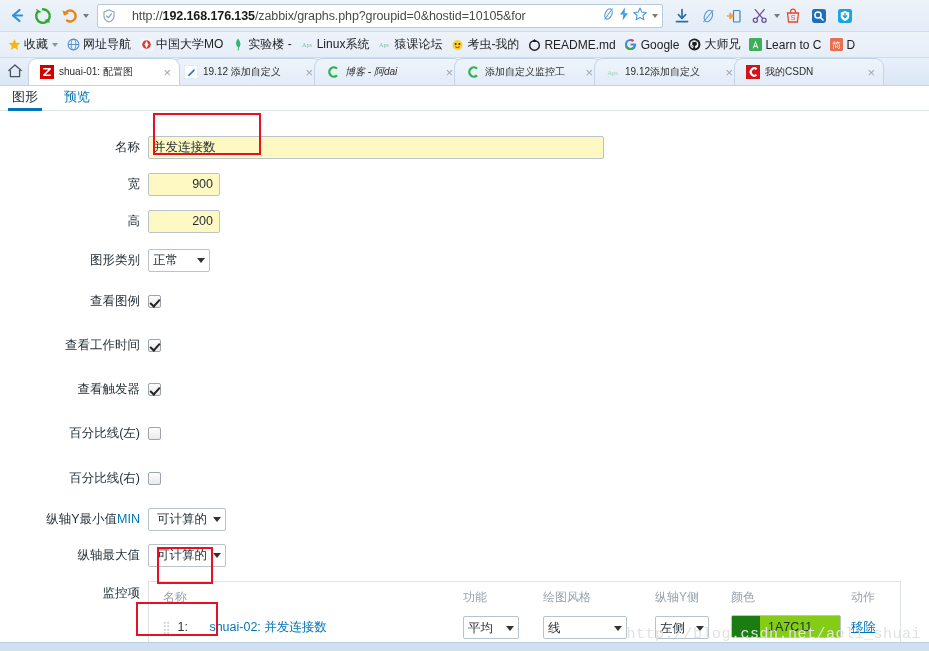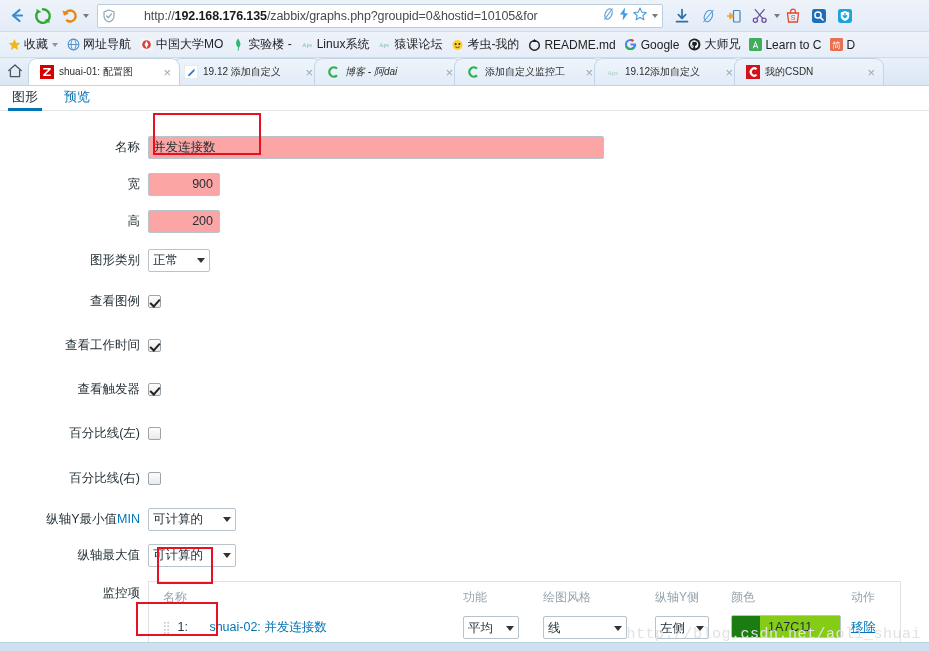--- a/index.html
+++ b/index.html
@@ -45,21 +45,21 @@
     display: flex;
     align-items: center;
     padding: 0 4px;
     overflow: hidden;
   }
   .url-text {
     font-size: 12.5px;
     color: #4a4a4a;
     white-space: nowrap;
     overflow: hidden;
-    margin-left: 16px;
+    margin-left: 4px;
     letter-spacing: -0.1px;
     flex: 1 1 auto;
     padding-left: 12px;
   }
   .url-text b { color: #1a1a1a; font-weight: 600; }
   .url-right-icons { display: flex; align-items: center; gap: 4px; flex: 0 0 auto; }
   .tb-icon {
     width: 26px; height: 26px;
     display: flex; align-items: center; justify-content: center;
     flex: 0 0 auto;
@@ -193,21 +193,21 @@
     color: #1f2c33;
     flex: 0 0 auto;
   }
   .lbl .min-blue { color: #0275b8; }
 
   input[type=text] {
     font-family: "Liberation Sans", "DejaVu Sans", sans-serif;
     font-size: 12.5px;
     color: #1f2c33;
     border: 1px solid #b8c3cb;
-    background: #fca5a5;
+    background: #fef9c3;
     height: 23px;
     padding: 1px 4px;
     outline: none;
     border-radius: 2px;
   }
   input.name-field { width: 456px; }
   input.num-field { width: 72px; text-align: right; padding-right: 6px; }
 
   .sel-wrap {
     position: relative;
@@ -220,21 +220,21 @@
     border: 1px solid #b8c3cb;
     background: #fff;
     height: 23px;
     padding: 1px 18px 1px 4px;
     border-radius: 2px;
     outline: none;
     -webkit-appearance: none;
     appearance: none;
   }
   select.w-graphtype { width: 62px; }
-  select.w-calc { width: 88px; }
+  select.w-calc { width: 78px; text-align: right; }
   select.w-func { width: 56px; }
   select.w-draw { width: 84px; }
   select.w-yaxis { width: 54px; }
   .sel-arrow {
     position: absolute;
     right: 5px; top: 50%;
     margin-top: -2px;
     width: 0; height: 0;
     border-left: 4px solid transparent;
     border-right: 4px solid transparent;

